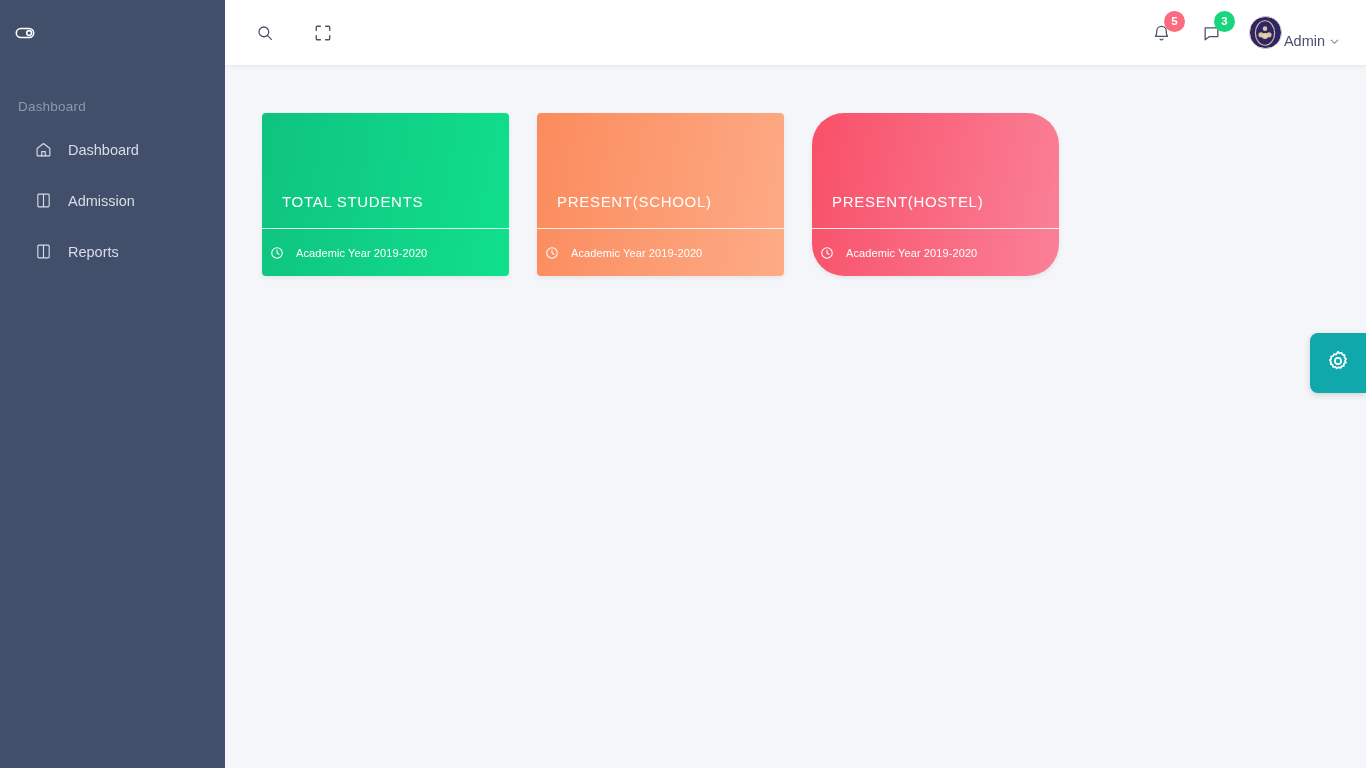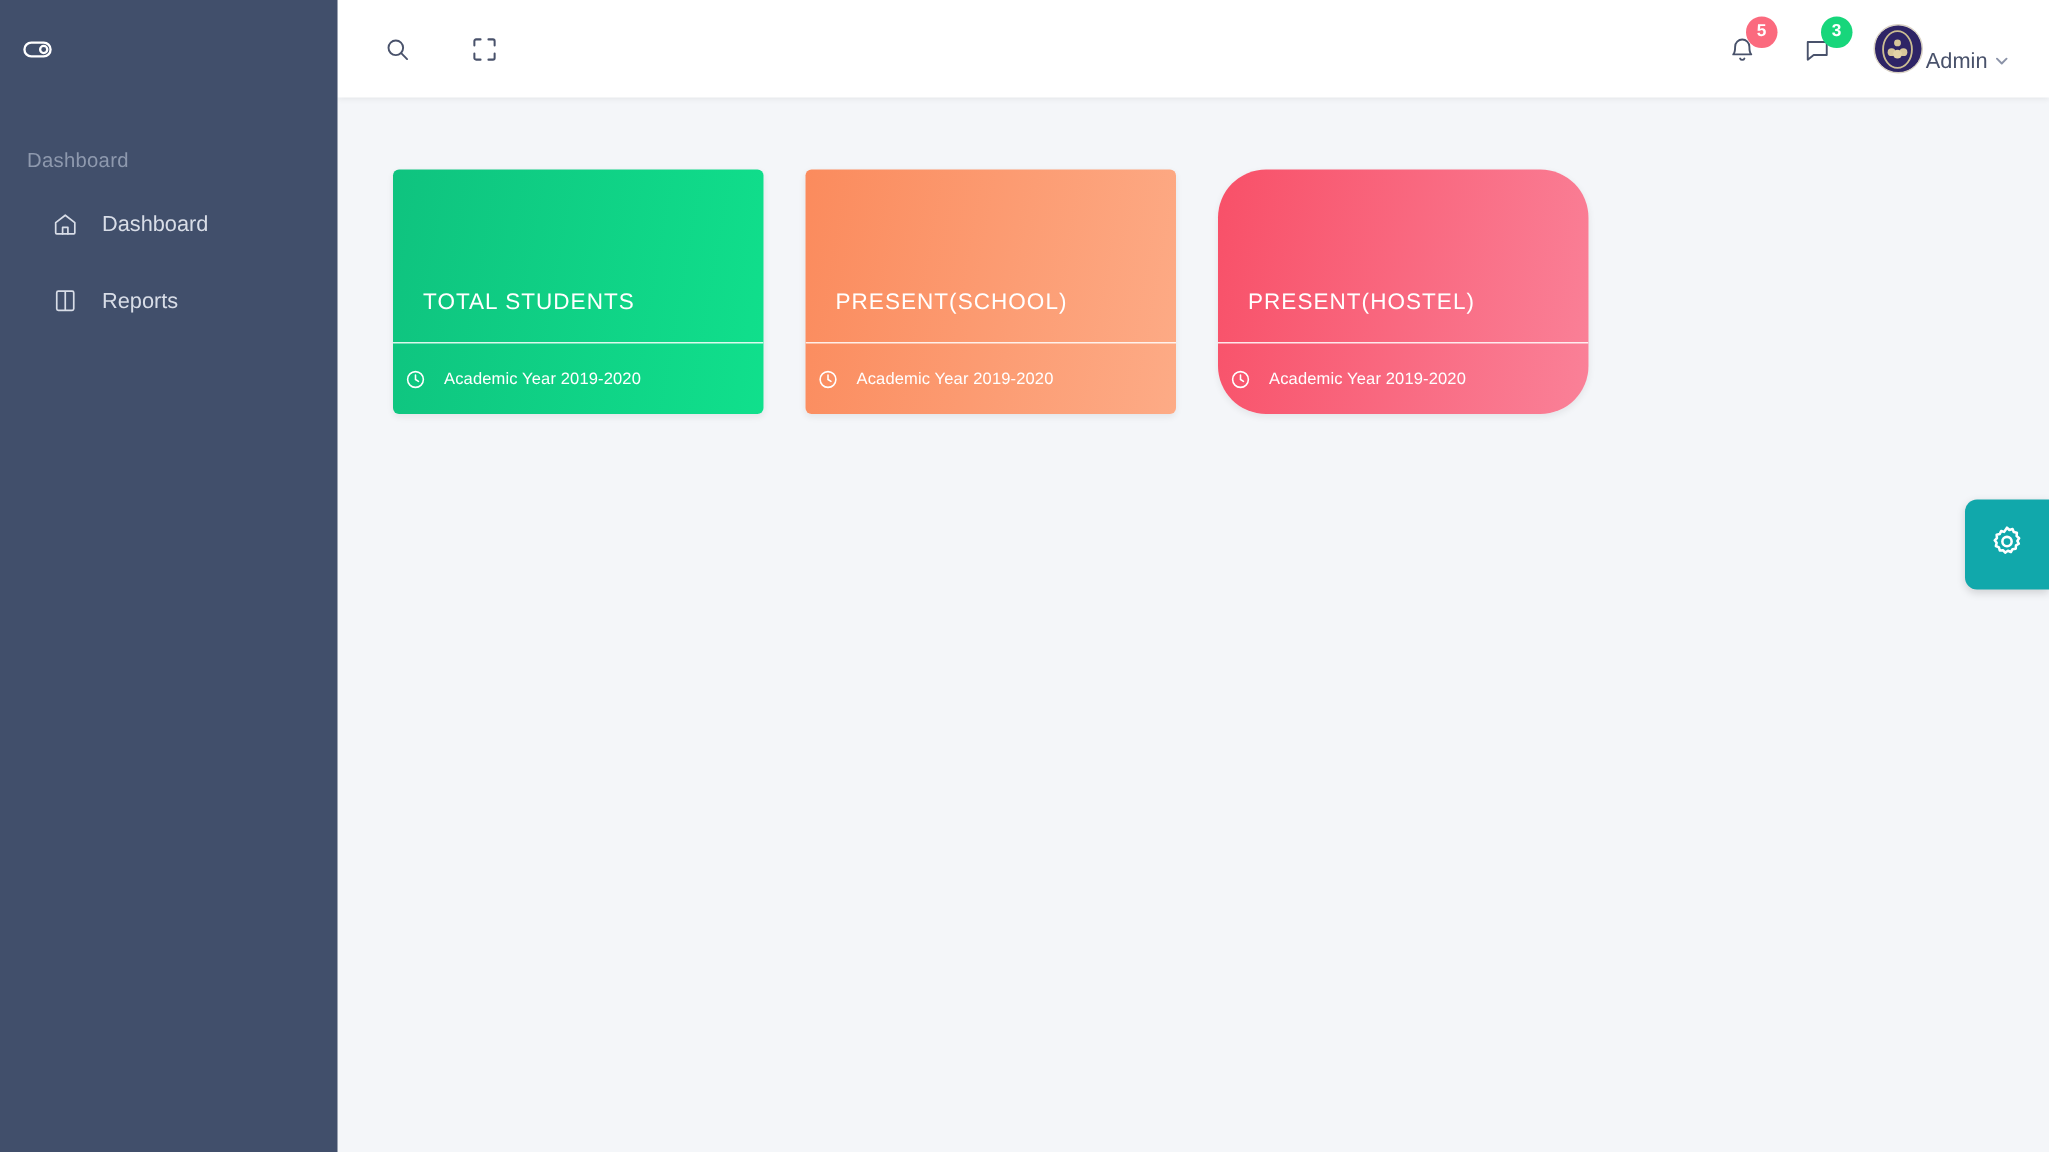--- a/index.html
+++ b/index.html
@@ -277,20 +277,29 @@
       <li class="nav-item">
         <span class="nav-icon">
           <svg width="17" height="17" viewBox="0 0 24 24" fill="none" stroke="#d8dde7" stroke-width="1.6" stroke-linecap="round" stroke-linejoin="round">
             <path d="M3 10.5 12 3.5l9 7V20a1 1 0 0 1-1 1H4a1 1 0 0 1-1-1z"></path>
             <path d="M9.5 21v-6h5v6"></path>
           </svg>
         </span>
         <span>Dashboard</span>
       </li>
 
+      <li class="nav-item">
+        <span class="nav-icon">
+          <svg width="17" height="17" viewBox="0 0 24 24" fill="none" stroke="#d8dde7" stroke-width="1.6" stroke-linejoin="round">
+            <rect x="4" y="3" width="16" height="18" rx="1.5"></rect>
+            <line x1="12" y1="3" x2="12" y2="21"></line>
+          </svg>
+        </span>
+        <span>Admission</span>
+      </li>
 
       <li class="nav-item">
         <span class="nav-icon">
           <svg width="17" height="17" viewBox="0 0 24 24" fill="none" stroke="#d8dde7" stroke-width="1.6" stroke-linejoin="round">
             <rect x="4" y="3" width="16" height="18" rx="1.5"></rect>
             <line x1="12" y1="3" x2="12" y2="21"></line>
           </svg>
         </span>
         <span>Reports</span>
       </li>

